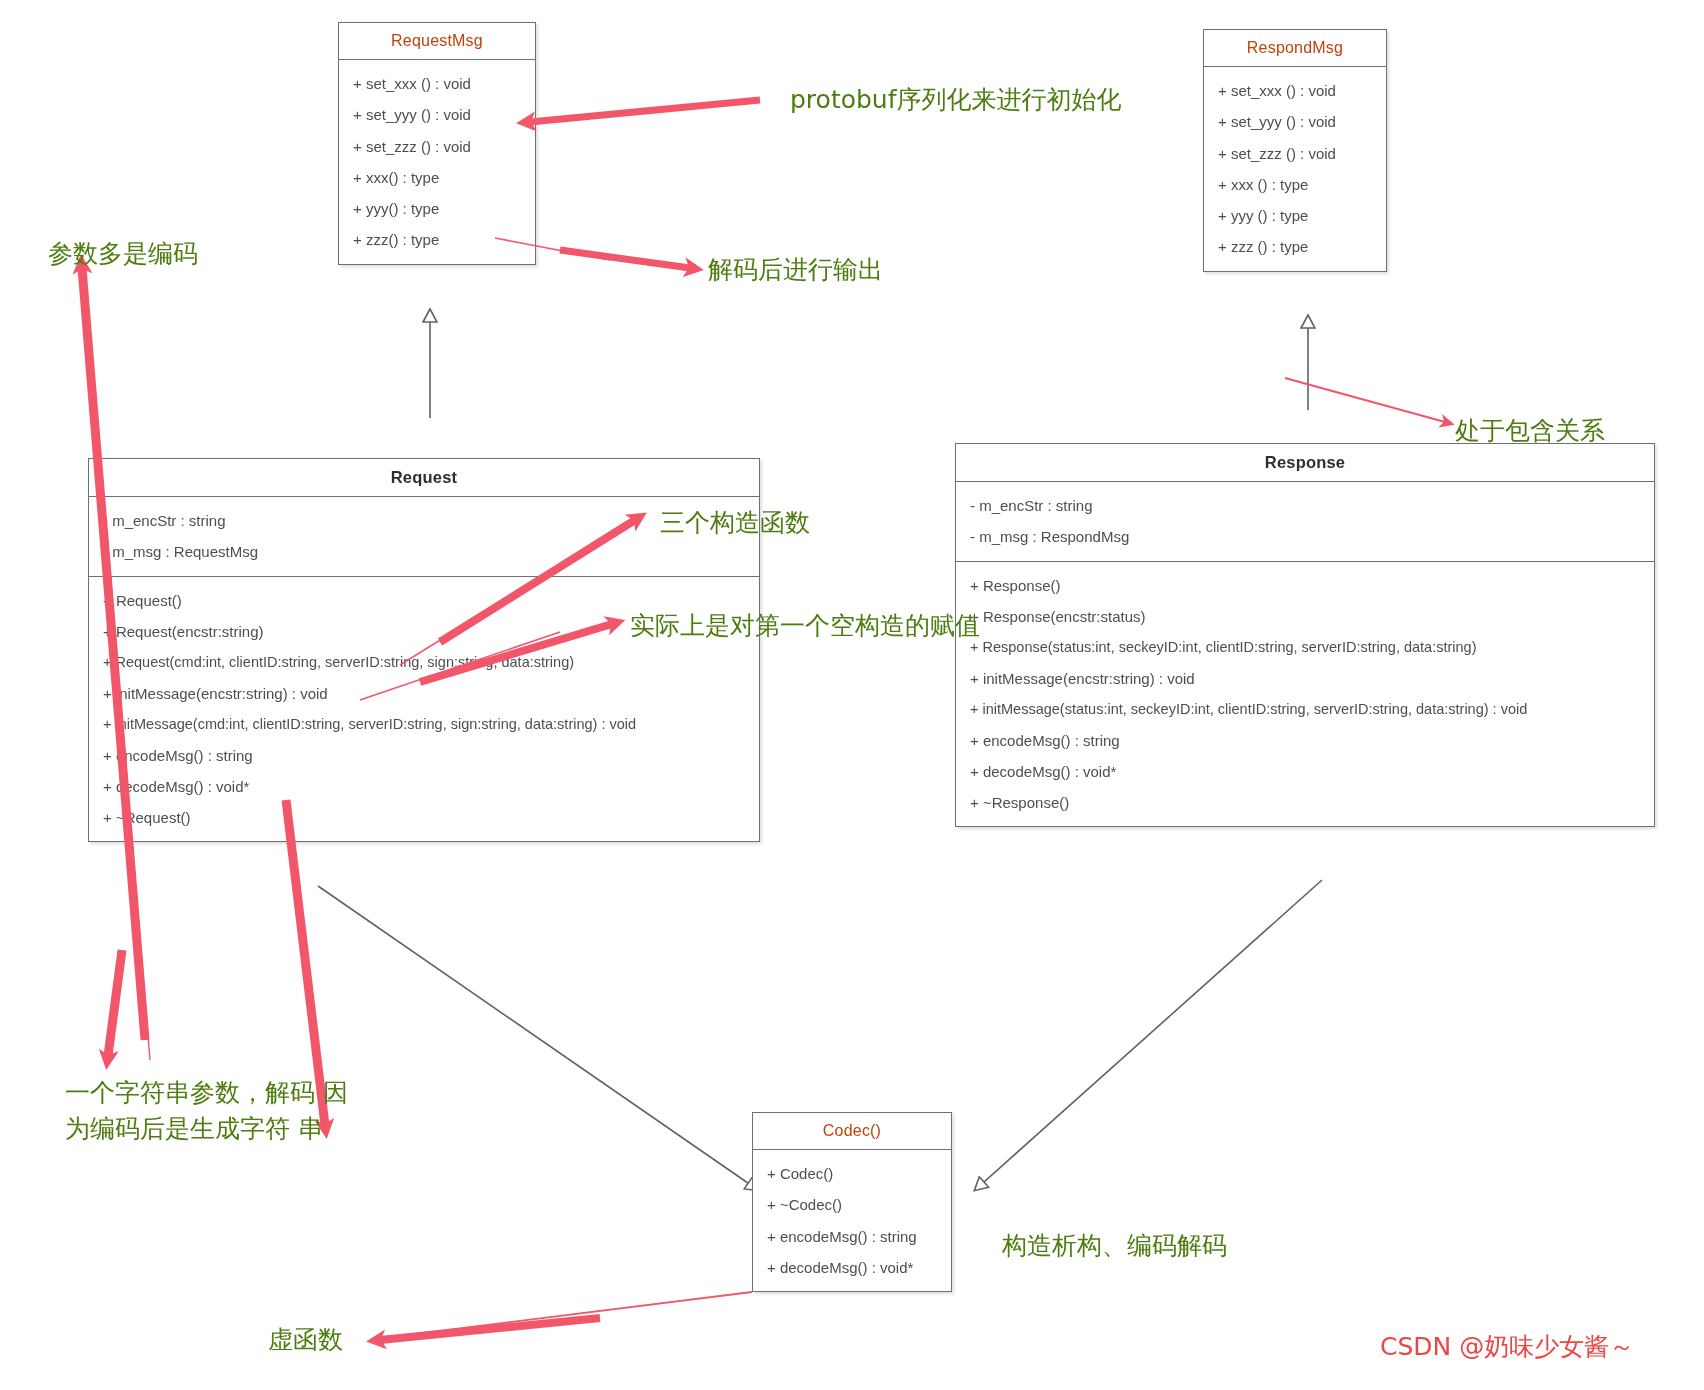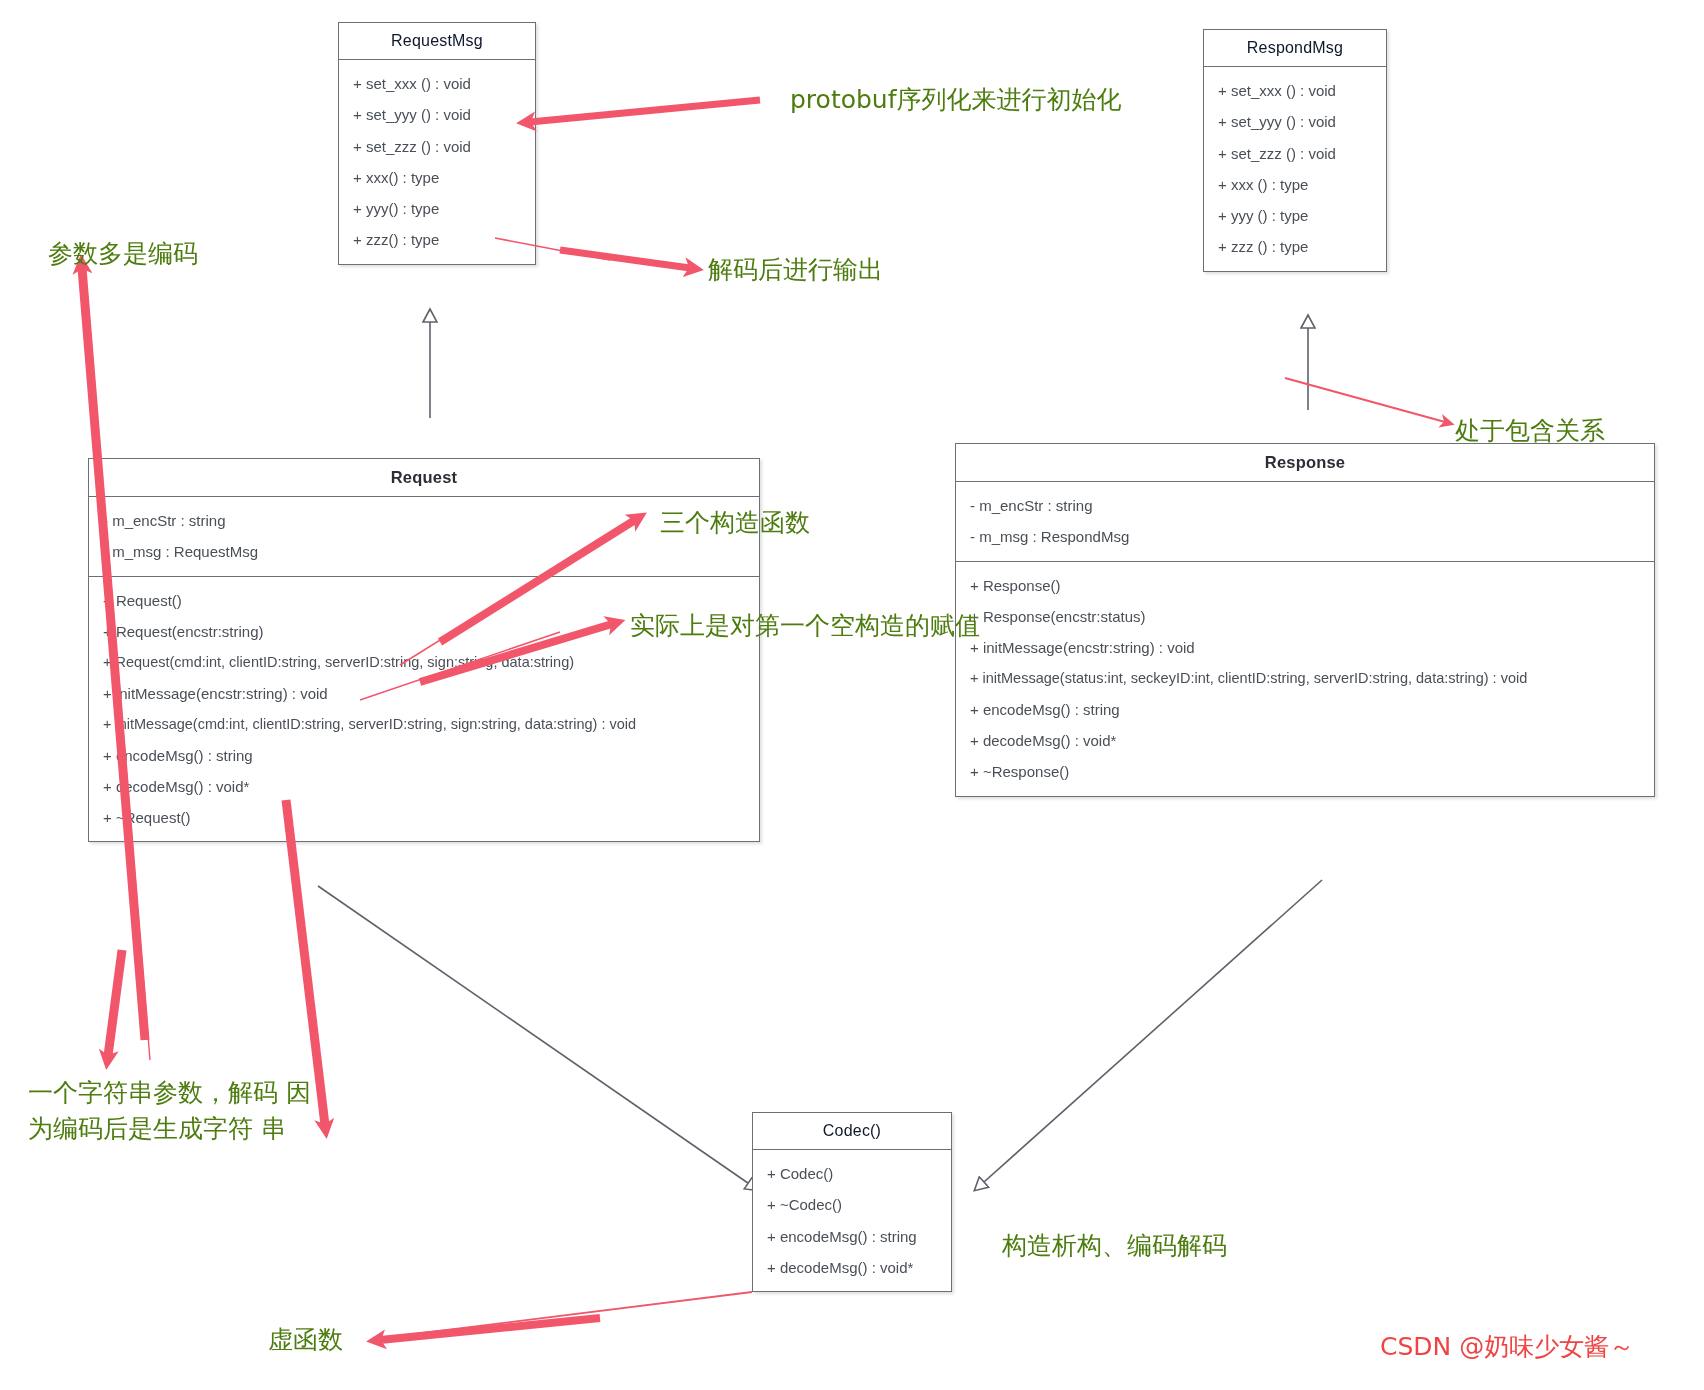--- a/index.html
+++ b/index.html
@@ -30,21 +30,21 @@
   .uml-box {
     position: absolute;
     background: #ffffff;
     border: 1.6px solid #6b6f76;
     box-sizing: border-box;
     box-shadow: 2px 2px 3px rgba(0,0,0,0.13);
   }
   .uml-title {
     text-align: center;
     font-size: 16px;
-    color: #0f172a;
+    color: #c2410c;
     padding: 9px 4px 9px 4px;
     border-bottom: 1.6px solid #6b6f76;
     letter-spacing: 0.2px;
   }
   .uml-title.bold {
     font-weight: bold;
     font-size: 16.5px;
     color: #2b2f35;
   }
   .uml-section {
@@ -64,21 +64,21 @@
 
   
   .anno {
     position: absolute;
     color: #4d7c0f;
     font-size: 25px;
     line-height: 1.42;
     white-space: pre-line;
     font-family: "DejaVu Sans", "Liberation Sans", sans-serif;
   }
-  .anno.narrow { white-space: normal; }
+  .anno.narrow { white-space: normal; margin-left: 37px; }
 
   .watermark {
     position: absolute;
     color: #ef4444;
     font-size: 25px;
     white-space: nowrap;
     font-family: "DejaVu Sans", "Liberation Sans", sans-serif;
   }
 </style>
 </head>
@@ -158,20 +158,21 @@
 
   <div class="uml-box" style="left:955px; top:443px; width:700px;">
     <div class="uml-title bold">Response</div>
     <div class="uml-section">
       <div class="uml-row">- m_encStr : string</div>
       <div class="uml-row">- m_msg : RespondMsg</div>
     </div>
     <div class="uml-section">
       <div class="uml-row">+ Response()</div>
       <div class="uml-row">+ Response(encstr:status)</div>
+      <div class="uml-row small">+ Response(status:int, seckeyID:int, clientID:string, serverID:string, data:string)</div>
       <div class="uml-row">+ initMessage(encstr:string) : void</div>
       <div class="uml-row small">+ initMessage(status:int, seckeyID:int, clientID:string, serverID:string, data:string) : void</div>
       <div class="uml-row">+ encodeMsg() : string</div>
       <div class="uml-row">+ decodeMsg() : void*</div>
       <div class="uml-row">+ ~Response()</div>
     </div>
   </div>
 
   <div class="uml-box" style="left:752px; top:1112px; width:200px;">
     <div class="uml-title">Codec()</div>

